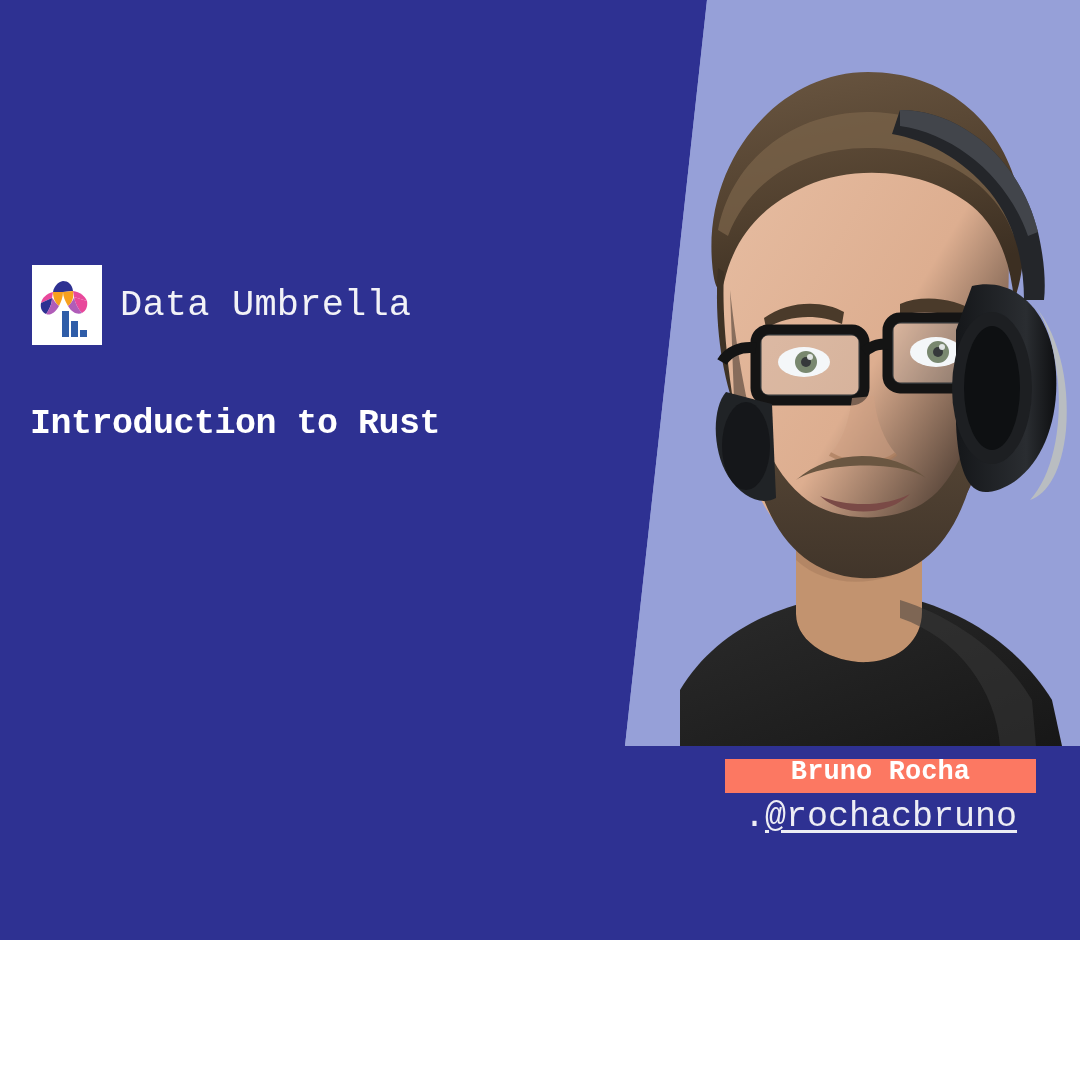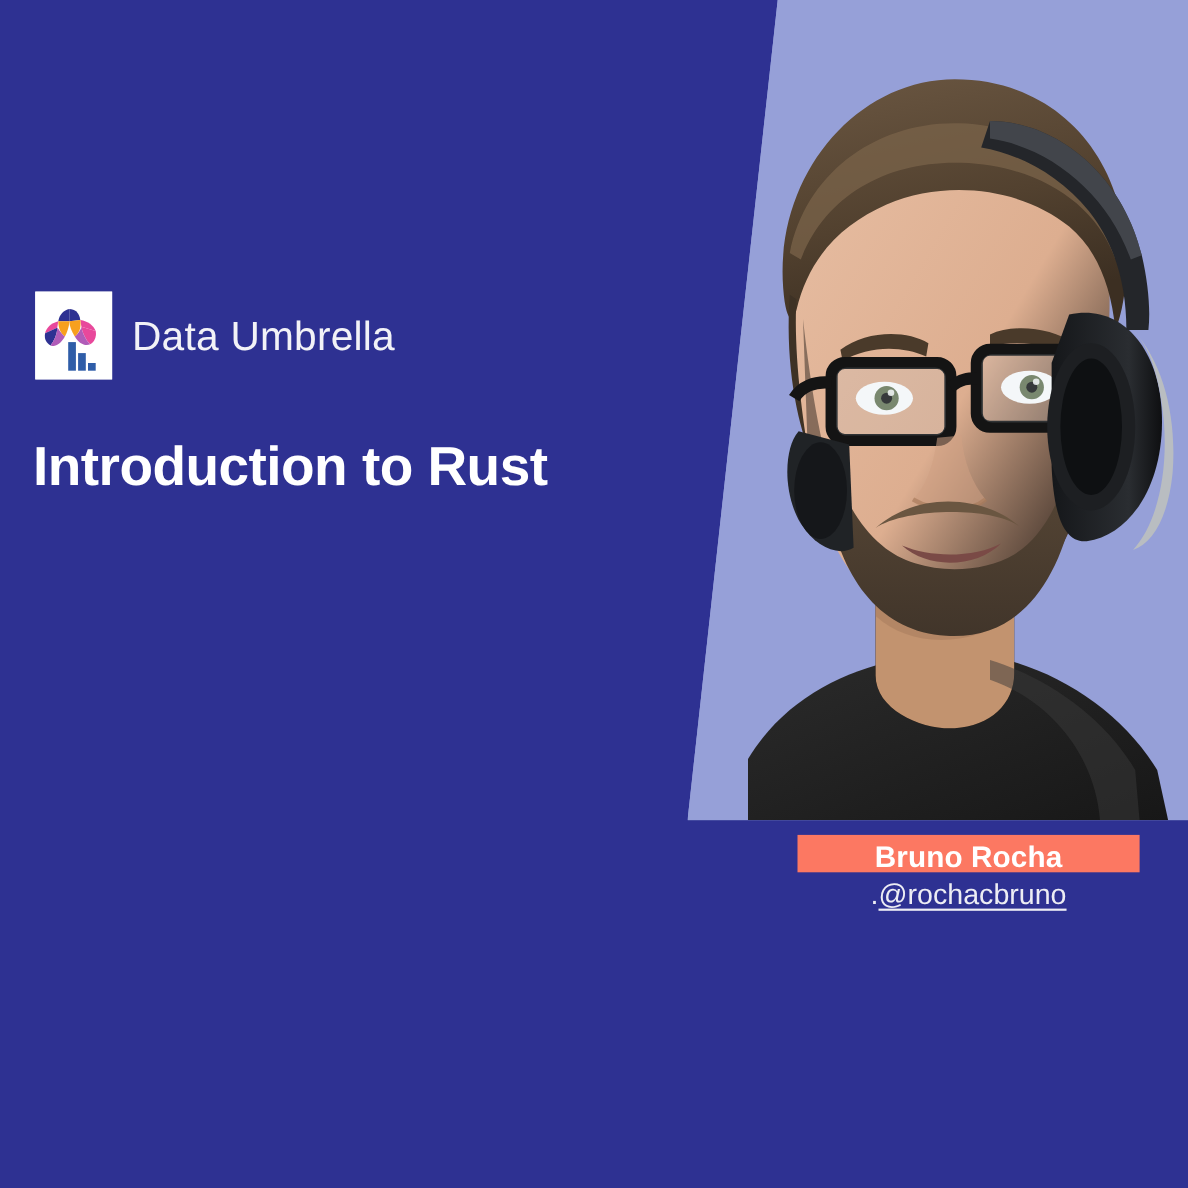--- a/index.html
+++ b/index.html
@@ -3,24 +3,24 @@
 <meta charset="utf-8">
 <style>
   html, body {
     margin: 0;
     padding: 0;
     background: #ffffff;
   }
   #slide {
     position: relative;
     width: 1080px;
-    height: 1080px;
+    height: 940px;
     background: #2E3192;
     overflow: hidden;
-    font-family: Liberation Sans, sans-serif;
+    font-family: Liberation Mono, monospace;
   }
 
   
   .photo-panel {
     position: absolute;
     left: 600px;
     top: 0;
     width: 480px;
     height: 746px;
     overflow: hidden;
@@ -67,53 +67,53 @@
     white-space: nowrap;
     line-height: 1;
   }
 
   .title {
     position: absolute;
     left: 30px;
     top: 392px;
     width: 560px;
     color: #FFFFFF;
-    font-size: 50px;
+    font-size: 35px;
     font-weight: 700;
     line-height: 65px;
     letter-spacing: -0.5px;
   }
 
   
   .name-banner {
     position: absolute;
     left: 725px;
     top: 759px;
     width: 311px;
     height: 34px;
     background: #FC7862;
     display: flex;
-    align-items: flex-end;
+    align-items: flex-start;
     justify-content: center;
   }
   .name-banner-text {
     color: #FFFFFF;
     font-size: 27px;
     font-weight: 700;
     line-height: 1;
     letter-spacing: 0.1px;
   }
   .handle {
     position: absolute;
     left: 725px;
     top: 800px;
     width: 311px;
     text-align: center;
     color: #EDEDF4;
-    font-size: 26px;
+    font-size: 35px;
     font-weight: 400;
     line-height: 1;
   }
   .handle-inner {
     text-decoration: underline;
     text-underline-offset: 4px;
   }
   .handle-dot {
     text-decoration: none;
   }

